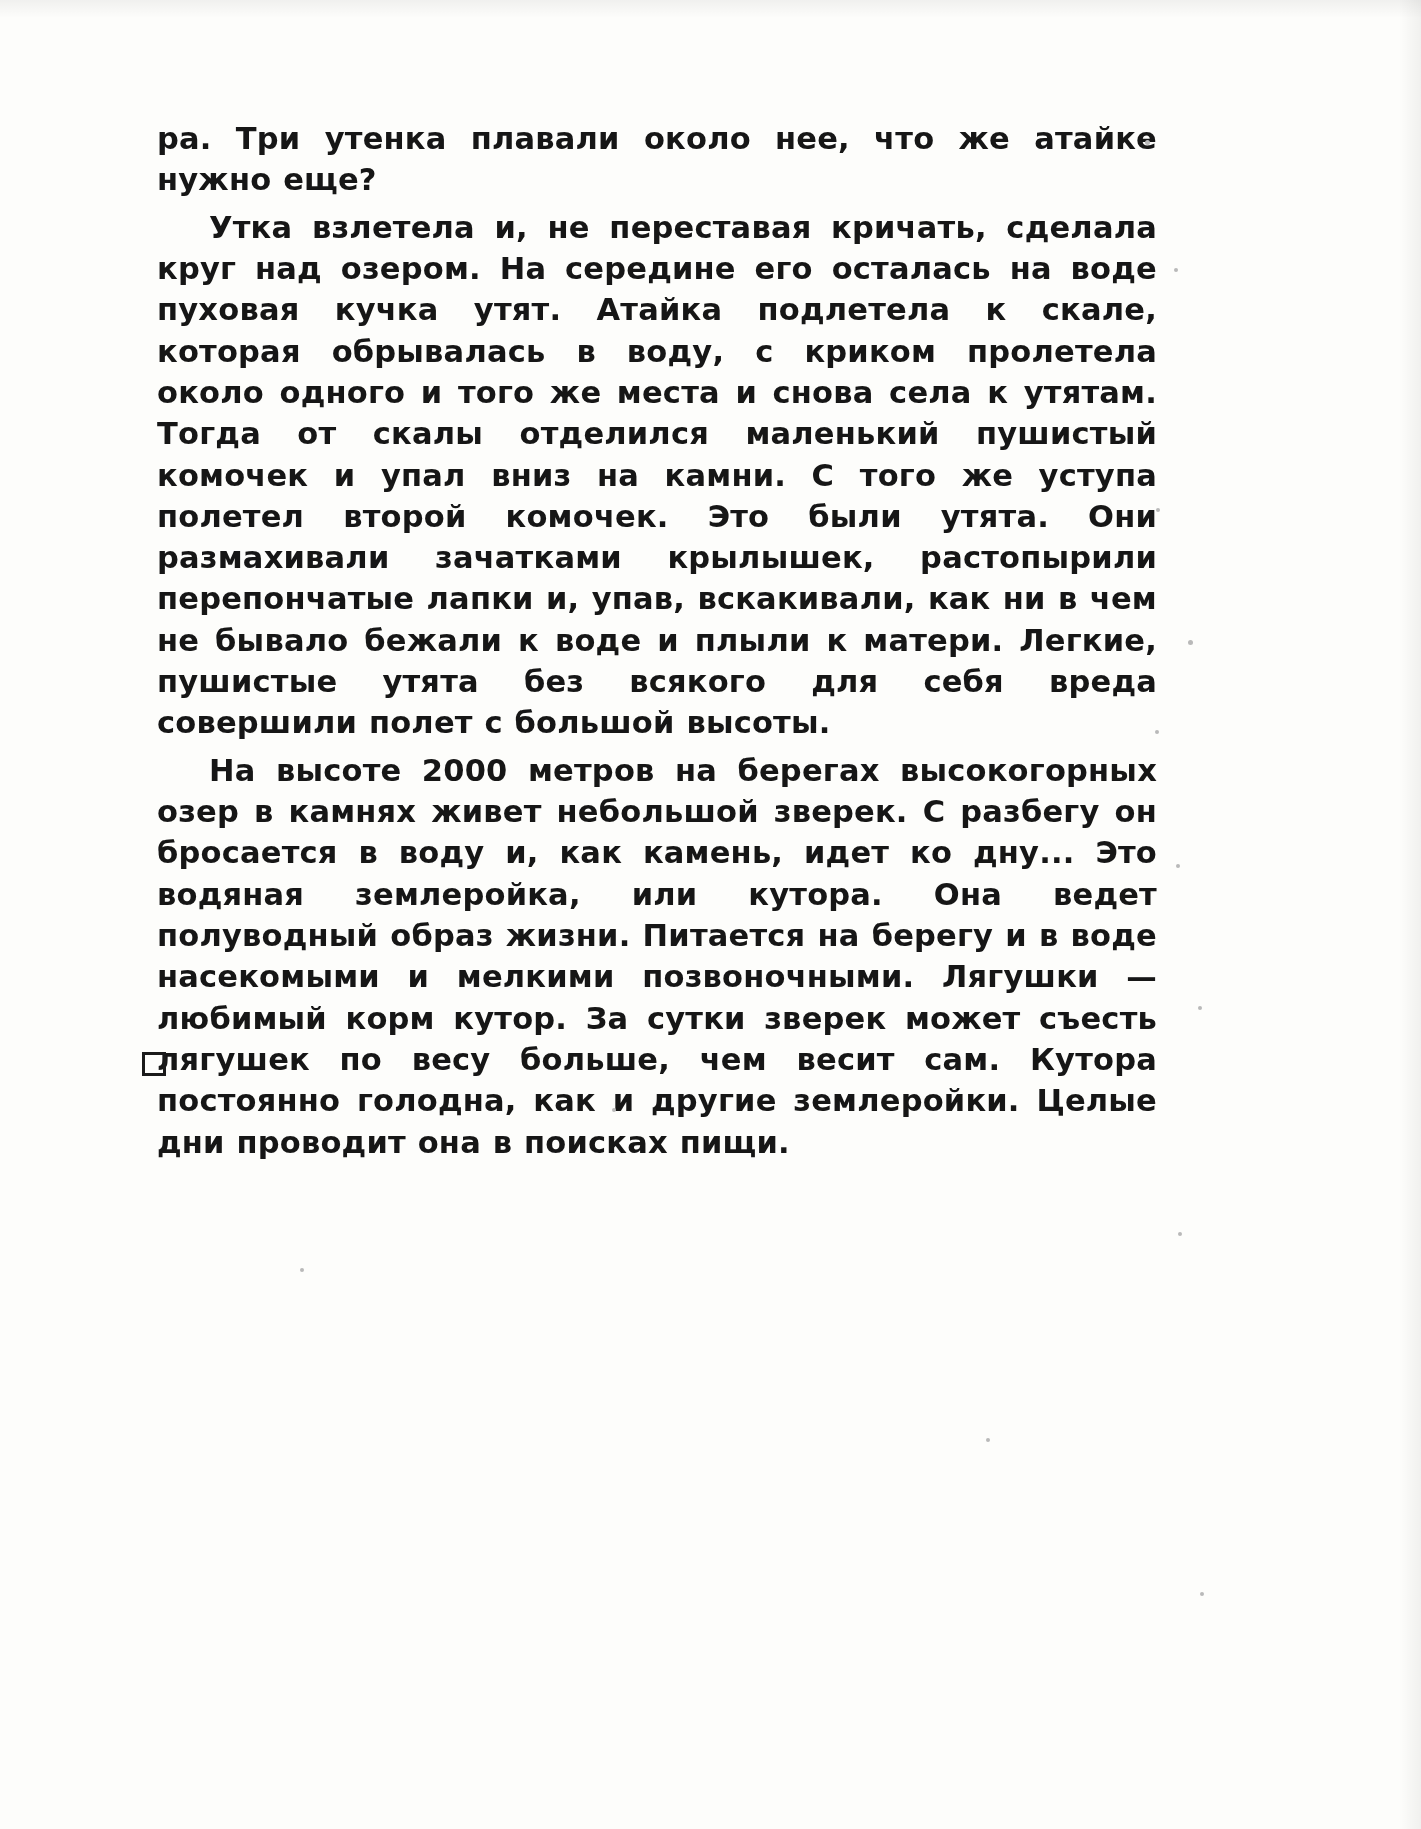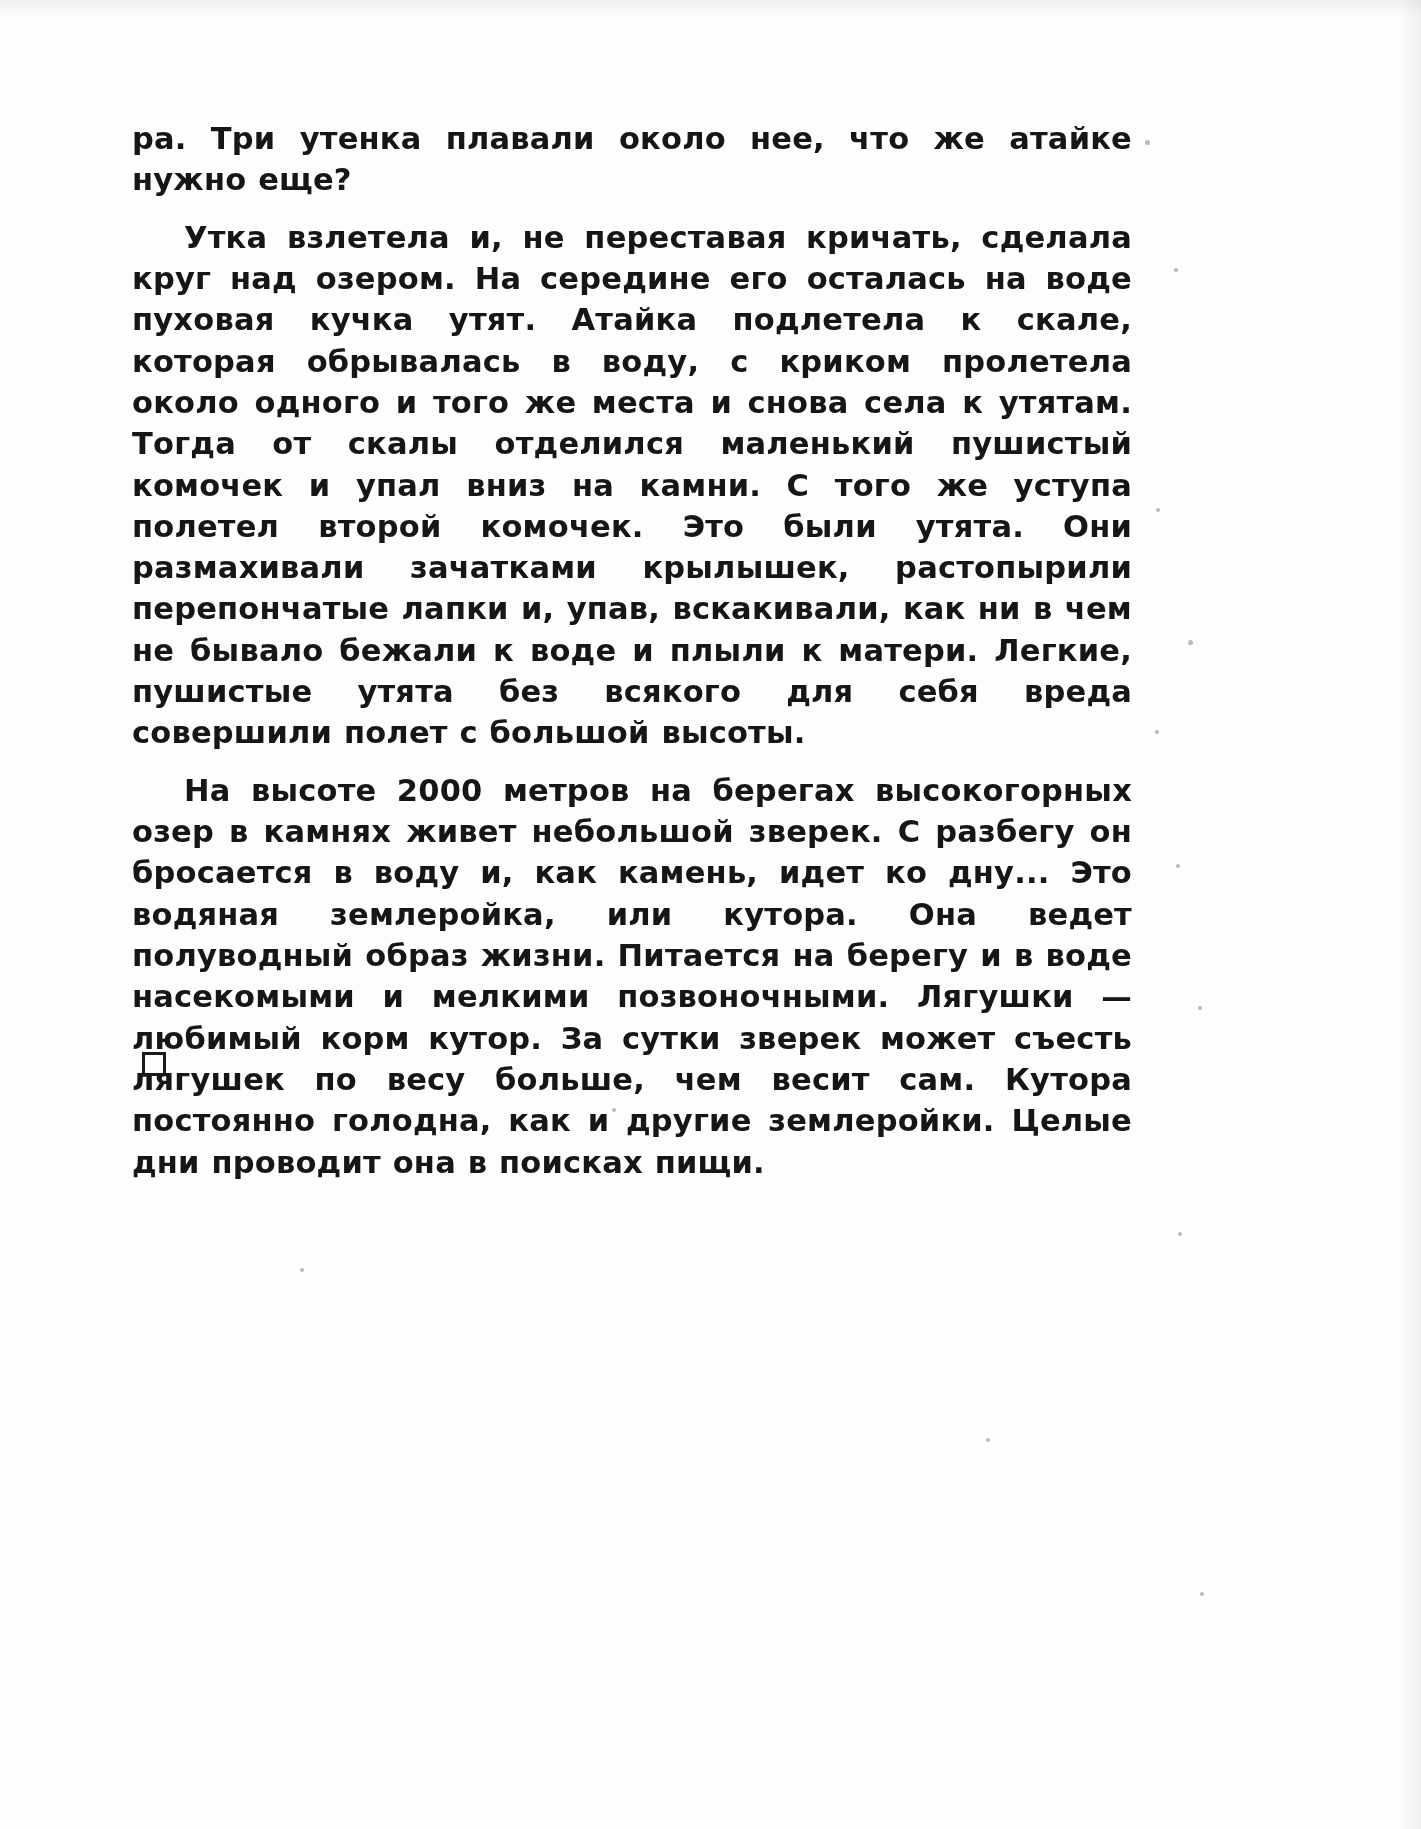--- a/index.html
+++ b/index.html
@@ -18,39 +18,39 @@
 
   
   .page {
     position: absolute;
     inset: 0;
     background: #fdfdfb;
   }
 
   .text-column {
     position: absolute;
-    left: 132px;
+    left: 157px;
     top: 118px;
     width: 1000px;
   }
 
   .para {
     font-size: 30.5px;
     line-height: 1.355;
     text-align: justify;
     text-justify: inter-word;
     letter-spacing: 0.2px;
     word-spacing: 1px;
     font-weight: 600;
     margin: 0 0 0 0;
     color: #161616;
   }
 
   .para + .para {
-    margin-top: 16px;
+    margin-top: 6px;
   }
 
   .para.indent {
     text-indent: 52px;
   }
 
   .end-mark {
     position: absolute;
     left: 142px;
     top: 1052px;

